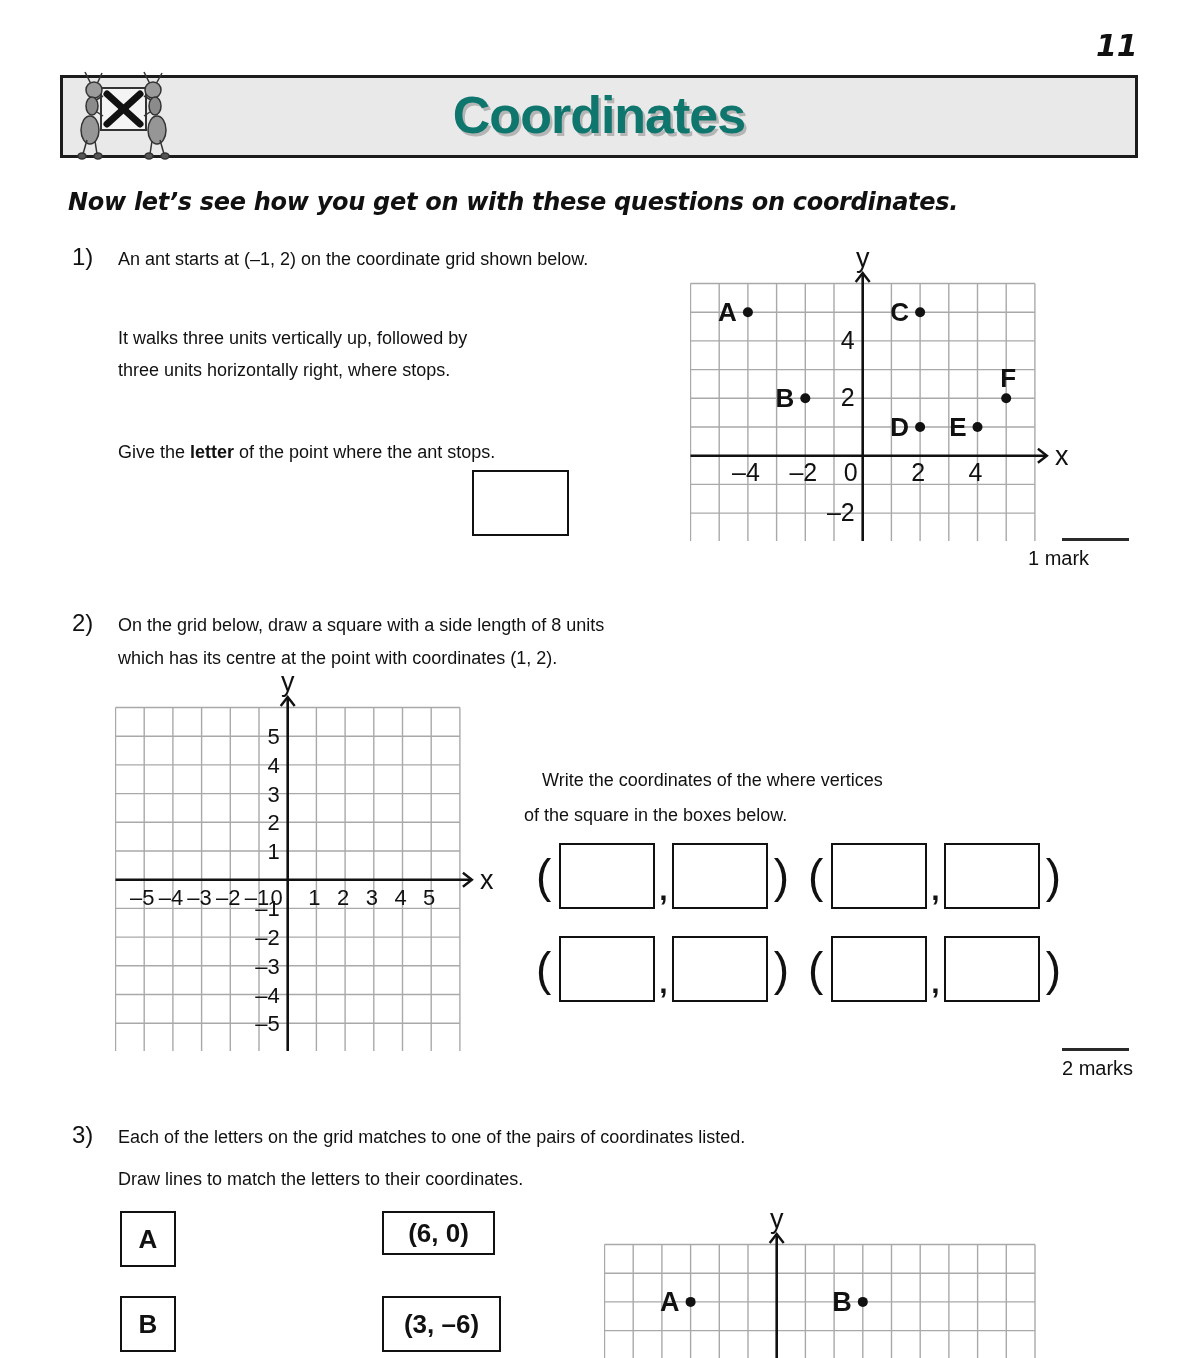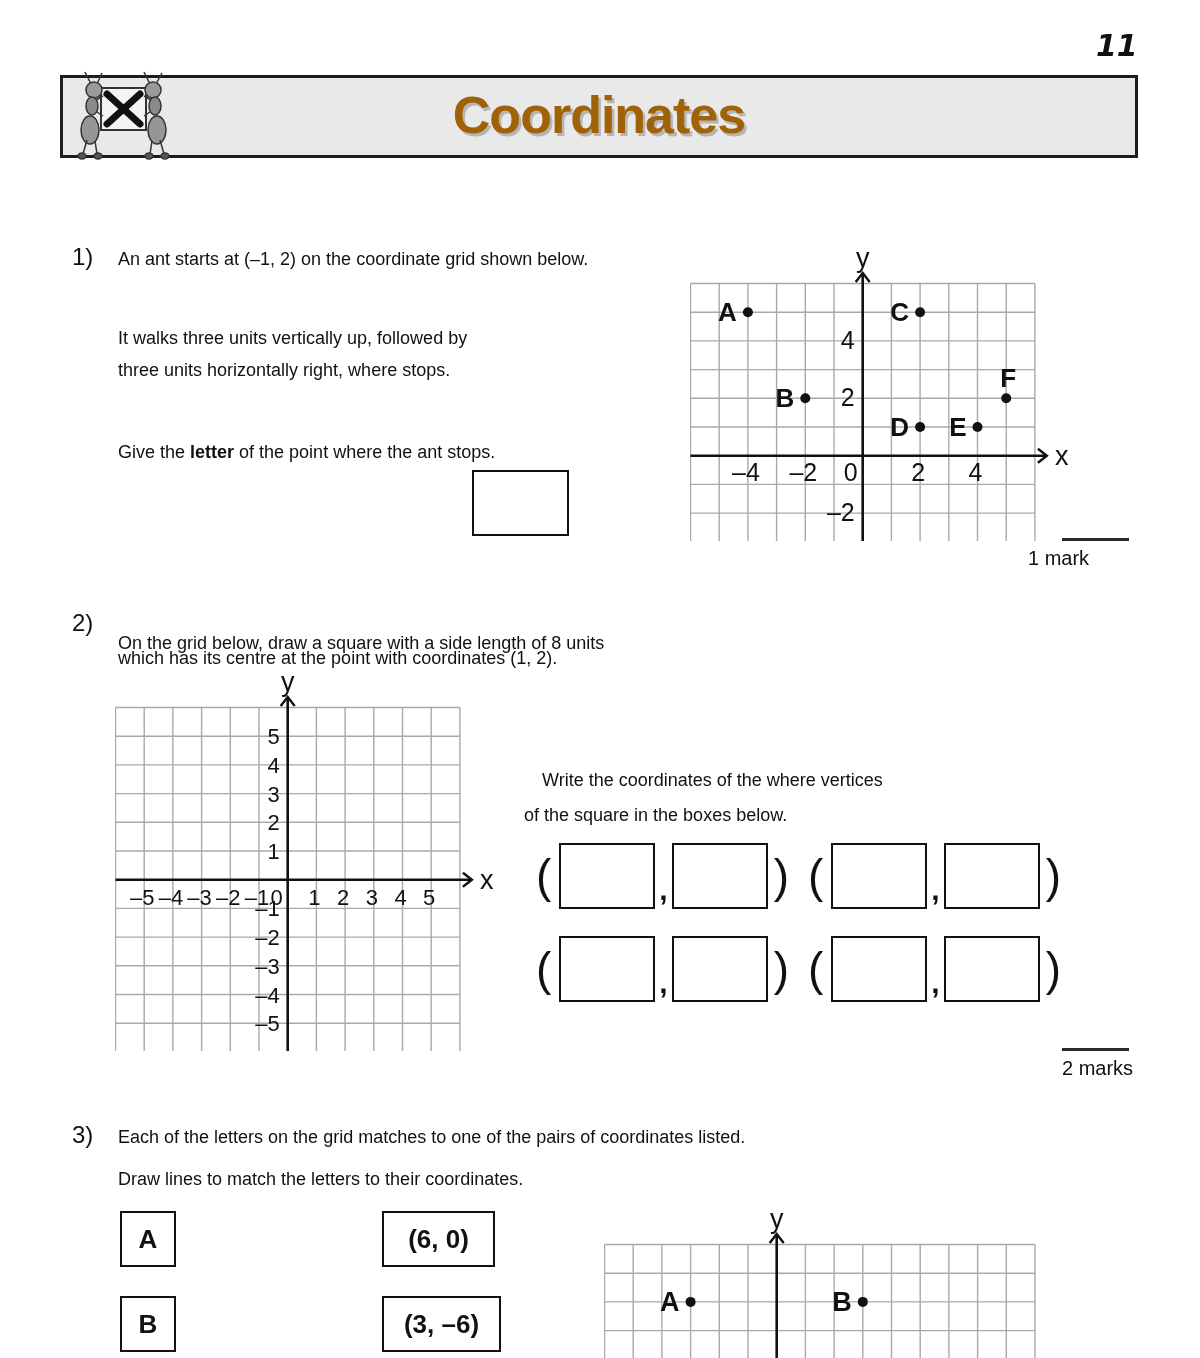--- a/index.html
+++ b/index.html
@@ -4,21 +4,21 @@
 <style>
   html,body{margin:0;padding:0;background:#fff;}
   .page{position:relative;width:1200px;height:1358px;background:#fff;overflow:hidden;
         font-family:"Liberation Sans",sans-serif;color:#111;}
   .abs{position:absolute;}
   .page-number{font-family:"DejaVu Sans",sans-serif;font-style:italic;font-weight:bold;
         font-size:30px;color:#111;}
   .banner{position:absolute;left:60px;top:75px;width:1078px;height:83px;
         background:#e9e9e9;border:3px solid #1c1c1c;box-sizing:border-box;}
   .banner-title{position:absolute;left:0;right:0;top:7px;text-align:center;
-        font-size:52px;font-weight:bold;color:#a16207;letter-spacing:-1px;
+        font-size:52px;font-weight:bold;color:#0f766e;letter-spacing:-1px;
         text-shadow:2.5px 2.5px 0 #b5b5b5;}
   .intro{font-family:"DejaVu Sans",sans-serif;font-style:italic;font-weight:bold;
         font-size:24px;letter-spacing:-0.3px;}
   .qtext{font-size:18px;line-height:32px;white-space:nowrap;}
   .qnum{font-size:24px;}
   .bold{font-weight:bold;}
   .answer-box{border:2.5px solid #111;box-sizing:border-box;background:#fff;}
   .mark{font-size:20px;}
   .mark-line{position:absolute;background:#2a2a2a;height:3px;width:67px;}
   .pair{display:flex;align-items:center;height:66px;}
@@ -66,38 +66,39 @@
           <line x1="79" y1="42" x2="73" y2="46"></line>
         <line x1="81" y1="71" x2="79" y2="84"></line>
           <line x1="89" y1="70" x2="93" y2="84"></line>
         <ellipse cx="78" cy="86" rx="4" ry="3" fill="#555"></ellipse>
           <ellipse cx="94" cy="86" rx="4" ry="3" fill="#555"></ellipse>
       </g>
     </svg>
     <div class="banner-title">Coordinates</div>
   </div>
 
+  <div class="abs intro" style="left:68px;top:188px;">Now let’s see how you get on with these questions on coordinates.</div>
 
   <div class="abs qnum" style="left:72px;top:243px;">1)</div>
   <div class="abs qtext" style="left:118px;top:243px;">An ant starts at (–1, 2) on the coordinate grid shown below.</div>
 
   <div class="abs qtext" style="left:118px;top:322px;">It walks three units vertically up, followed by</div>
   <div class="abs qtext" style="left:118px;top:354px;">three units horizontally right, where stops.</div>
 
   <div class="abs qtext" style="left:118px;top:436px;">
     <span>Give the </span><span class="bold">letter</span><span> of the point where the ant stops.</span>
   </div>
 
   <div class="abs answer-box" style="left:472px;top:470px;width:97px;height:66px;"></div>
 
   <div class="abs mark-line" style="left:1062px;top:538px;"></div>
   <div class="abs mark" style="left:1028px;top:547px;">1 mark</div>
 
   <div class="abs qnum" style="left:72px;top:609px;">2)</div>
-  <div class="abs qtext" style="left:118px;top:609px;margin-top:18px;">On the grid below, draw a square with a side length of 8 units</div>
+  <div class="abs qtext" style="left:118px;top:609px;">On the grid below, draw a square with a side length of 8 units</div>
   <div class="abs qtext" style="left:118px;top:642px;">which has its centre at the point with coordinates (1, 2).</div>
 
   <div class="abs qtext" style="left:542px;top:764px;">Write the coordinates of the where vertices</div>
   <div class="abs qtext" style="left:524px;top:799px;">of the square in the boxes below.</div>
 
   <div class="abs pair" style="left:536px;top:843px;">
     <span class="paren">(</span>
     <div class="answer-box" style="margin-left:8px;"></div>
     <span class="comma">,</span>
     <div class="answer-box"></div>
@@ -128,21 +129,21 @@
   <div class="abs mark-line" style="left:1062px;top:1048px;"></div>
   <div class="abs mark" style="left:1062px;top:1057px;">2 marks</div>
 
   <div class="abs qnum" style="left:72px;top:1121px;">3)</div>
   <div class="abs qtext" style="left:118px;top:1121px;">Each of the letters on the grid matches to one of the pairs of coordinates listed.</div>
   <div class="abs qtext" style="left:118px;top:1163px;">Draw lines to match the letters to their coordinates.</div>
 
   <div class="abs letter-box" style="left:120px;top:1211px;width:56px;height:56px;">A</div>
   <div class="abs letter-box" style="left:120px;top:1296px;width:56px;height:56px;">B</div>
 
-  <div class="abs letter-box" style="left:382px;top:1211px;width:113px;height:56px;">(6, 0)</div>
+  <div class="abs letter-box" style="left:382px;top:1211px;width:113px;height:44px;">(6, 0)</div>
   <div class="abs letter-box" style="left:382px;top:1296px;width:119px;height:56px;">(3, –6)</div>
 
   <div class="abs" style="left:0;top:0;width:100%;height:100%;pointer-events:none;">
       <svg width="386.4" height="294.3" style="position: absolute; left: 690px; top: 247px;">
         <line x1="0.5" y1="36.5" x2="0.5" y2="294.8" stroke="#a9a9a9" stroke-width="1.4"></line>
         <line x1="29.2" y1="36.5" x2="29.2" y2="294.8" stroke="#a9a9a9" stroke-width="1.4"></line>
         <line x1="57.9" y1="36.5" x2="57.9" y2="294.8" stroke="#a9a9a9" stroke-width="1.4"></line>
         <line x1="86.6" y1="36.5" x2="86.6" y2="294.8" stroke="#a9a9a9" stroke-width="1.4"></line>
         <line x1="115.3" y1="36.5" x2="115.3" y2="294.8" stroke="#a9a9a9" stroke-width="1.4"></line>
         <line x1="144" y1="36.5" x2="144" y2="294.8" stroke="#a9a9a9" stroke-width="1.4"></line>

